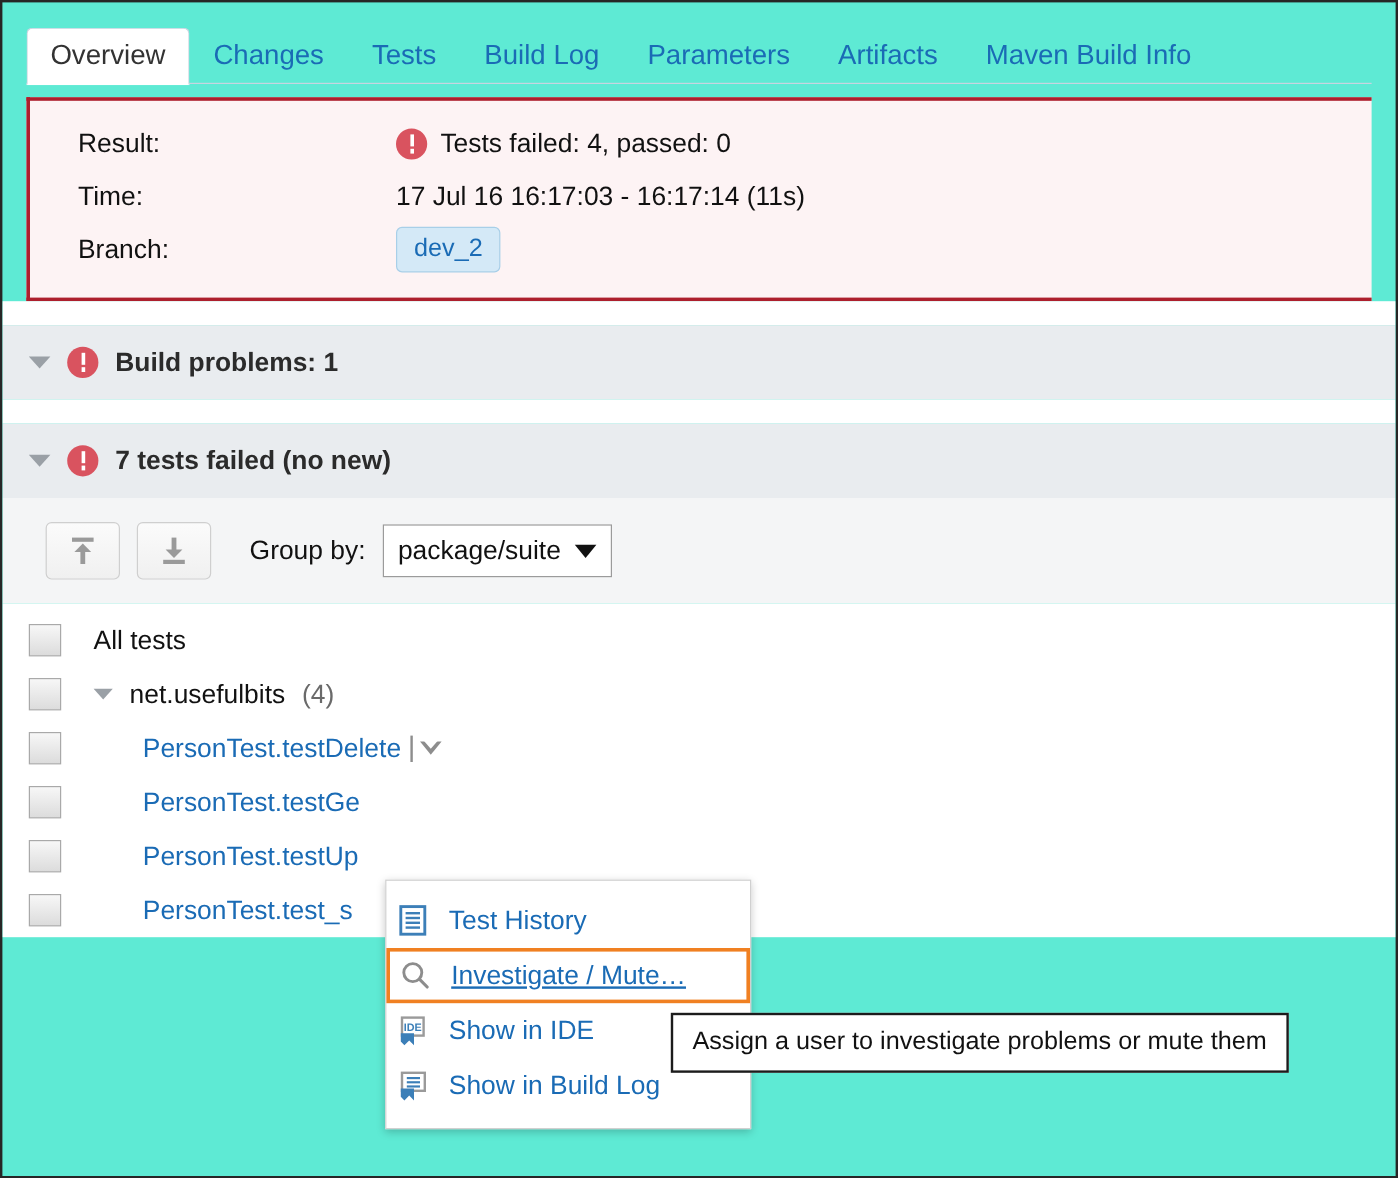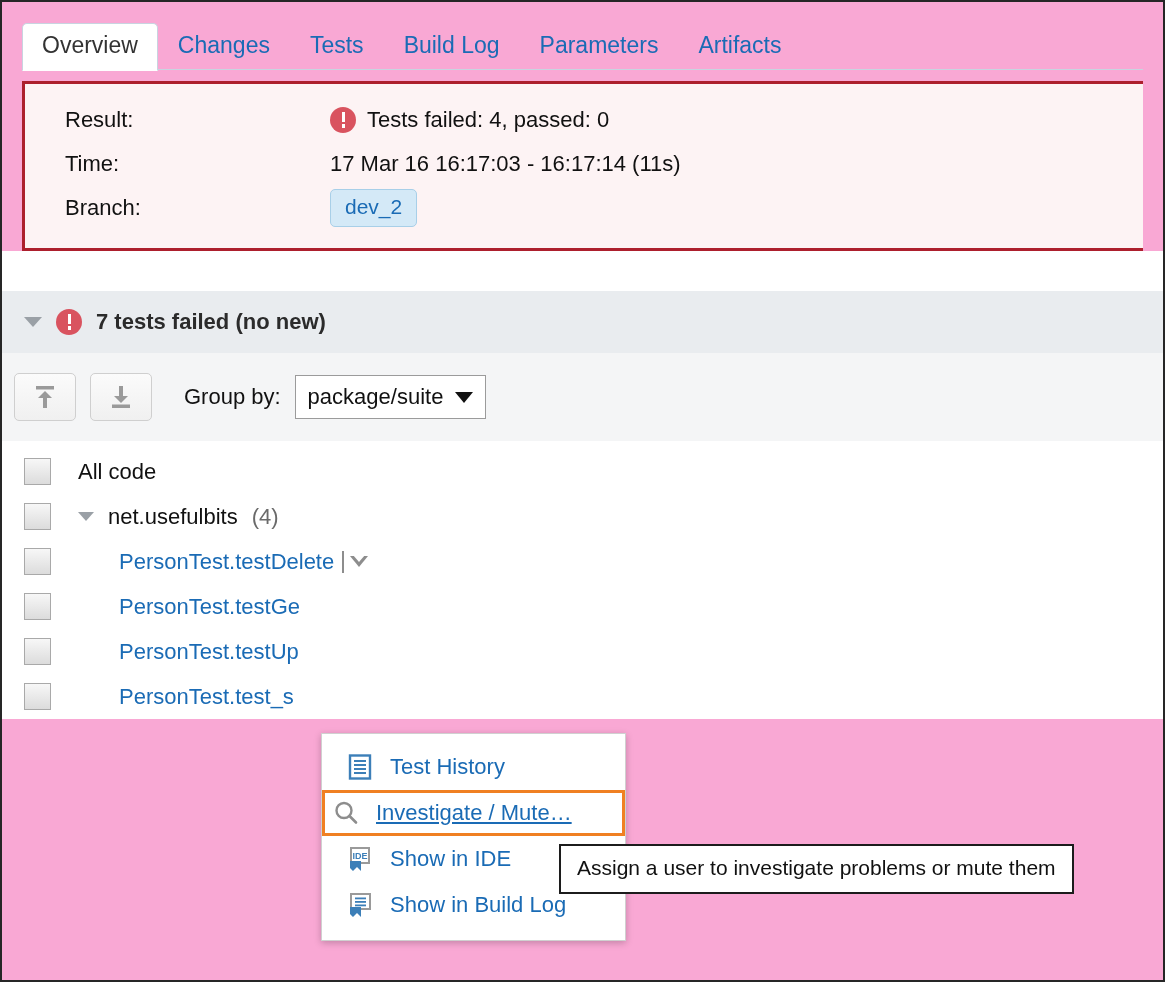--- a/index.html
+++ b/index.html
@@ -8,21 +8,21 @@
     background: #ffffff;
   }
   body {
     font-family: "Liberation Sans", sans-serif;
     color: #000000;
   }
   #root {
     position: relative;
     width: 1165px;
     height: 982px;
-    background: #f9a8d4;
+    background: #5eead4;
     box-sizing: border-box;
     border: 2px solid #262626;
     overflow: hidden;
   }
 
   
   .tabbar {
     position: relative;
     height: 68px;
     padding-left: 20px;
@@ -194,21 +194,21 @@
     border-right: 6px solid transparent;
     border-top: 7.5px solid #ffffff;
   }
 
   
   .tests-toolbar {
     background: #f4f5f6;
     height: 88px;
     display: flex;
     align-items: center;
-    padding-left: 12px;
+    padding-left: 36px;
     gap: 14px;
     box-sizing: border-box;
   }
   .tb-btn {
     width: 62px;
     height: 48px;
     background: linear-gradient(#fbfbfb, #f0f0f0);
     border: 1px solid #cfcfcf;
     border-radius: 5px;
     display: flex;
@@ -282,21 +282,21 @@
     box-shadow: 0 2px 7px rgba(0,0,0,0.22);
     padding: 10px 0 12px 0;
     box-sizing: border-box;
     z-index: 30;
   }
   .ctx-item {
     height: 46px;
     display: flex;
     align-items: center;
     gap: 16px;
-    padding-left: 24px;
+    padding-left: 8px;
     font-size: 22px;
     color: #1a6bb5;
     cursor: pointer;
     box-sizing: border-box;
   }
   .ctx-item.highlight {
     border: 3px solid #f08022;
     height: 46px;
     padding-left: 7px;
     text-align: center;
@@ -334,45 +334,53 @@
       <span>Tests</span>
     </div>
     <div class="tab">
       <span>Build Log</span>
     </div>
     <div class="tab">
       <span>Parameters</span>
     </div>
     <div class="tab">
       <span>Artifacts</span>
+    </div>
+    <div class="tab">
+      <span>Maven Build Info</span>
     </div>
   </div>
 
   <div class="result-panel">
     <div class="result-row">
       <div class="result-label">Result:</div>
       <div class="result-value">
         <span class="err-icon"></span>
         <span>Tests failed: 4, passed: 0</span>
       </div>
     </div>
     <div class="result-row">
       <div class="result-label">Time:</div>
-      <div class="result-value">17 Mar 16 16:17:03 - 16:17:14 (11s)</div>
+      <div class="result-value">17 Jul 16 16:17:03 - 16:17:14 (11s)</div>
     </div>
     <div class="result-row">
       <div class="result-label">Branch:</div>
       <div class="result-value">
         <span class="branch-badge">dev_2</span>
       </div>
     </div>
   </div>
 
   <div class="sec-gap"></div>
 
+  <div class="section-header">
+    <span class="caret-down-filled"></span>
+    <span class="err-icon"></span>
+    <span>Build problems: 1</span>
+  </div>
 
 
   <div class="sec-gap"></div>
 
   <div class="section-header">
     <span class="caret-down-filled"></span>
     <span class="err-icon"></span>
     <span>7 tests failed (no new)</span>
   </div>
 
@@ -395,21 +403,21 @@
     <div class="groupby-select">
       <span>package/suite</span>
       <span class="caret-solid-sm"></span>
     </div>
   </div>
 
   <div class="tree">
 
     <div class="tree-row">
       <span class="chk"></span>
-      <span class="tree-label ind-1">All code</span>
+      <span class="tree-label ind-1">All tests</span>
     </div>
 
     <div class="tree-row">
       <span class="chk"></span>
       <span class="ind-2">
         <span class="caret-down-filled small"></span>
         <span class="tree-label">net.usefulbits</span>
         <span class="muted-count">(4)</span>
       </span>
     </div>

